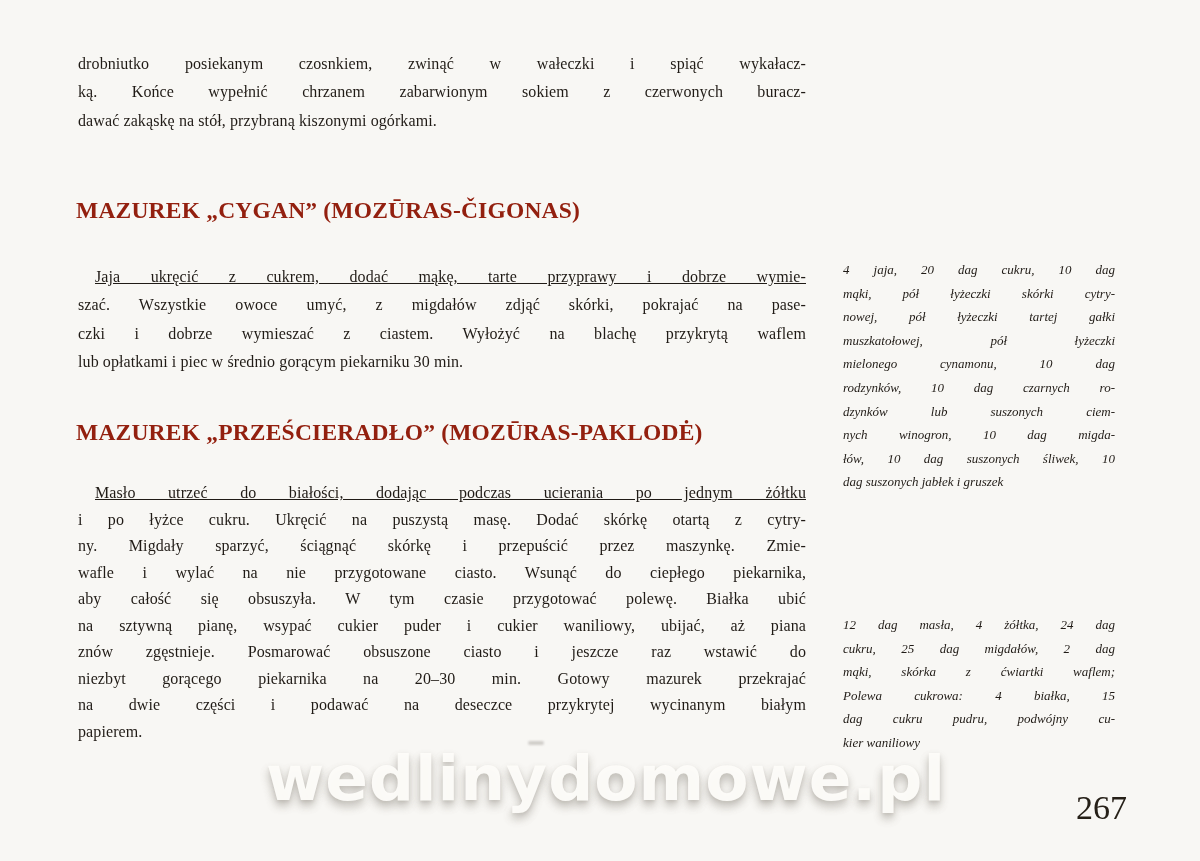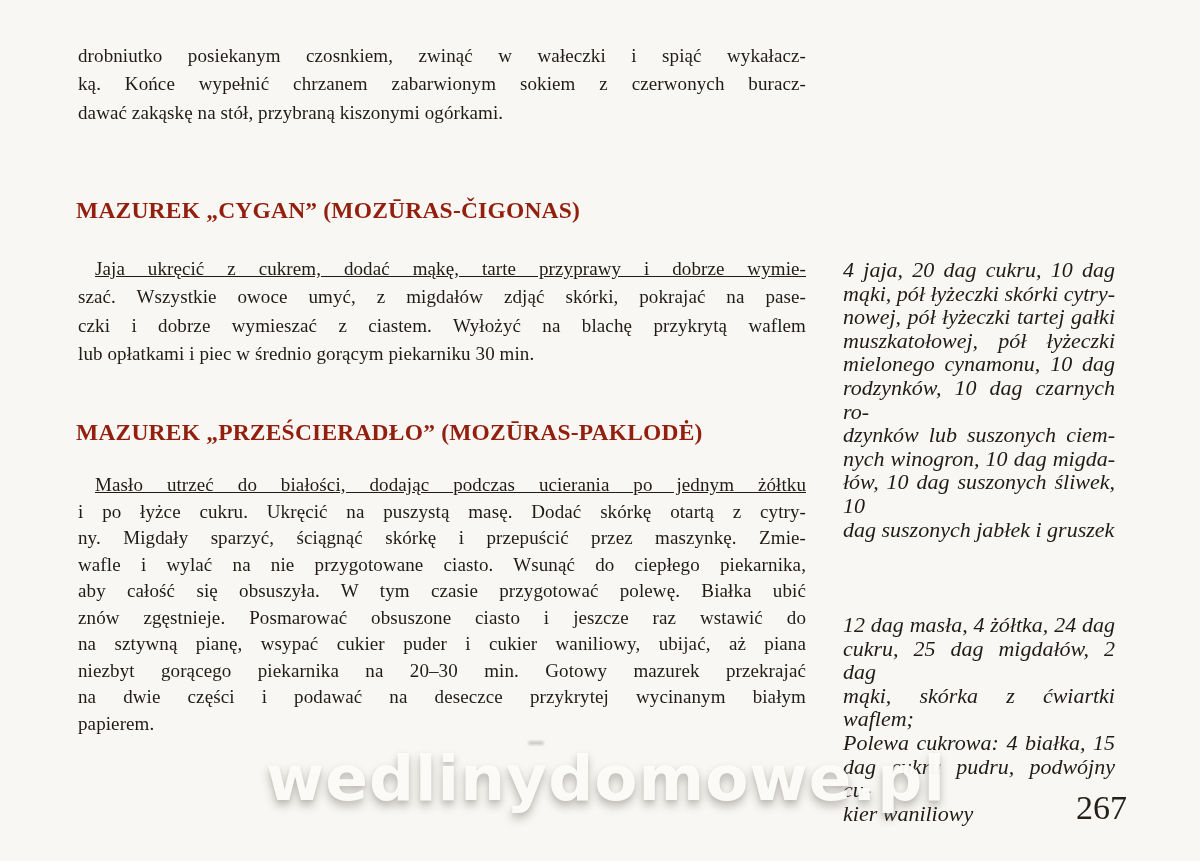--- a/index.html
+++ b/index.html
@@ -24,30 +24,31 @@
     text-align: justify;
     text-align-last: justify;
     white-space: normal;
   }
   .textblock .line:last-child { text-align-last: left; }
   .indent-first .line:first-child { text-indent: 17px; text-decoration: underline; }
 
   .bodycopy {
     left: 78px;
     width: 728px;
-    font-size: 19px;
+    font-size: 16px;
     line-height: 28.4px;
     letter-spacing: 0.1px;
+    margin-top: 8px;
   }
   .bodycopy.tight { line-height: 26.5px; }
 
   .ingredients {
     left: 843px;
     width: 272px;
-    font-size: 22px;
+    font-size: 13px;
     line-height: 23.6px;
     font-style: italic;
   }
 
   .recipe-title {
     position: absolute;
     left: 76px;
     font-size: 23.5px;
     line-height: 29px;
     font-weight: bold;
@@ -127,22 +128,22 @@
     </div>
 
   <h2 class="recipe-title" style="top: 418px;">MAZUREK „PRZEŚCIERADŁO” (MOZŪRAS-PAKLODĖ)</h2>
 
   <div class="textblock bodycopy tight indent-first" style="top: 472px;">
       <div class="line">Masło utrzeć do białości, dodając podczas ucierania po jednym żółtku</div>
       <div class="line">i po łyżce cukru. Ukręcić na puszystą masę. Dodać skórkę otartą z cytry-</div>
       <div class="line">ny. Migdały sparzyć, ściągnąć skórkę i przepuścić przez maszynkę. Zmie-</div>
       <div class="line">wafle i wylać na nie przygotowane ciasto. Wsunąć do ciepłego piekarnika,</div>
       <div class="line">aby całość się obsuszyła. W tym czasie przygotować polewę. Białka ubić</div>
+      <div class="line">na sztywną pianę, wsypać cukier puder i cukier waniliowy, ubijać, aż piana</div>
       <div class="line">znów zgęstnieje. Posmarować obsuszone ciasto i jeszcze raz wstawić do</div>
-      <div class="line">na sztywną pianę, wsypać cukier puder i cukier waniliowy, ubijać, aż piana</div>
       <div class="line">niezbyt gorącego piekarnika na 20–30 min. Gotowy mazurek przekrajać</div>
       <div class="line">na dwie części i podawać na deseczce przykrytej wycinanym białym</div>
       <div class="line">papierem.</div>
     </div>
 
   <div class="textblock ingredients" style="top: 613px;">
       <div class="line">12 dag masła, 4 żółtka, 24 dag</div>
       <div class="line">cukru, 25 dag migdałów, 2 dag</div>
       <div class="line">mąki, skórka z ćwiartki waflem;</div>
       <div class="line">Polewa cukrowa: 4 białka, 15</div>

